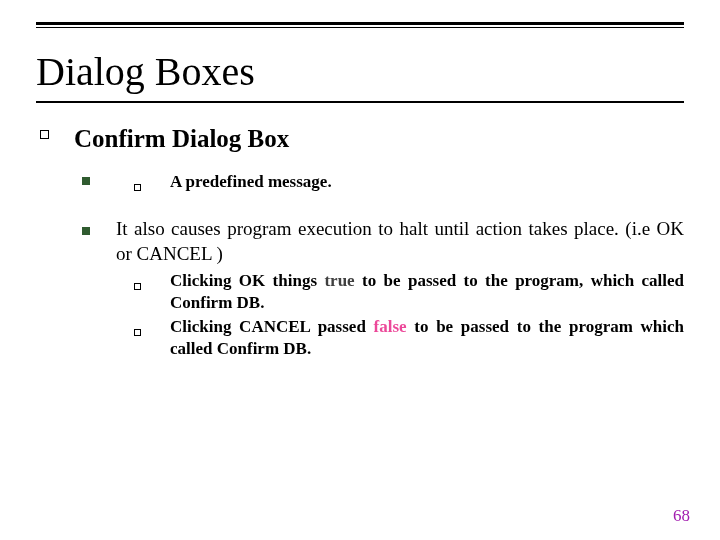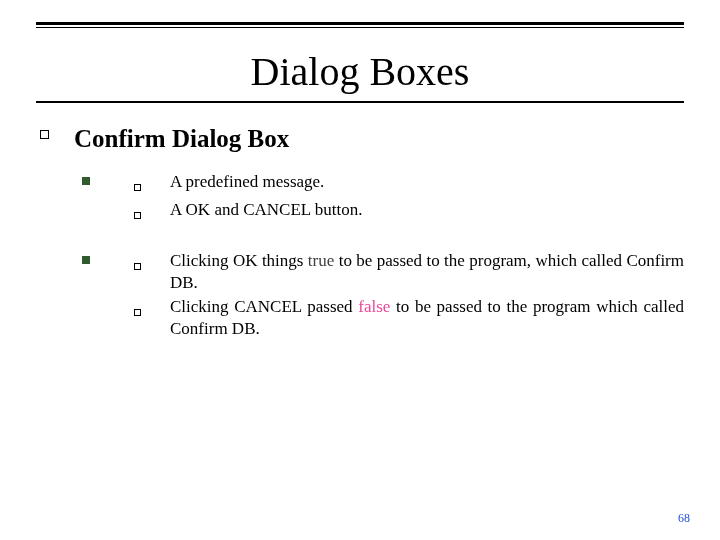--- a/index.html
+++ b/index.html
@@ -12,33 +12,32 @@
     position: relative;
     padding: 22px 36px 0 36px;
   }
   .hr-top { height: 3px; background: #000; margin-bottom: 2px; }
   .hr-thin { height: 1px; background: #000; }
   .title {
     font-size: 40px;
     font-weight: 400;
     margin-top: 20px;
     margin-bottom: 6px;
-    text-align: center;
   }
   .hr-under-title { height: 2px; background: #000; margin-bottom: 22px; }
   .lvl1 { margin-left: 4px; display: flex; }
   .lvl1 .bullet { width: 34px; flex: 0 0 34px; }
   .lvl1 .content { flex: 1; }
   .lvl1 .heading { font-size: 25px; font-weight: bold; margin-bottom: 14px; }
   .lvl2 { display: flex; margin-left: 8px; margin-bottom: 10px; }
   .lvl2 .bullet { width: 34px; flex: 0 0 34px; padding-top: 4px; }
   .lvl2 .content { flex: 1; font-size: 19px; line-height: 1.28; text-align: justify; }
   .lvl3 { display: flex; margin-left: 18px; margin-bottom: 2px; }
   .lvl3 .bullet { width: 36px; flex: 0 0 36px; padding-top: 2px; }
-  .lvl3 .content { flex: 1; font-size: 17px; line-height: 1.3; text-align: justify; }
+  .lvl3 .content { flex: 1; font-size: 17px; line-height: 1.3; text-align: justify; font-weight: bold; }
   .sq-open {
     display: inline-block;
     width: 9px; height: 9px;
     border: 1.5px solid #000;
     margin-top: 2px;
   }
   .sq-open-sm {
     display: inline-block;
     width: 7px; height: 7px;
     border: 1.3px solid #000;
@@ -49,22 +48,22 @@
     width: 8px; height: 8px;
     background: #2f5b2f;
     margin-top: 2px;
   }
   .true { color: #404040; }
   .false { color: #ec4899; }
   .page-num {
     position: absolute;
     bottom: 14px;
     right: 30px;
-    font-size: 12px;
-    color: #1d4ed8;
+    font-size: 17px;
+    color: #a21caf;
     margin-top: 30px;
   }
   .sub-block { margin-top: 4px; margin-bottom: 10px; }
 </style>
 </head>
 <body>
 
 <div class="hr-top"></div>
 <div class="hr-thin"></div>
 
@@ -77,31 +76,28 @@
     <div class="heading">Confirm Dialog Box</div>
 
     <div class="lvl2">
       <div class="bullet"><span class="sq-filled"></span></div>
       <div class="content">
         <div class="sub-block">
           <div class="lvl3">
             <div class="bullet"><span class="sq-open-sm"></span></div>
             <div class="content">A predefined message.</div>
           </div>
-          <div class="lvl3">
-            <div class="bullet"><span class="sq-open-sm"></span></div>
-            <div class="content">A OK and CANCEL button.</div>
-          </div>
         </div>
       </div>
     </div>
 
     <div class="lvl2">
       <div class="bullet"><span class="sq-filled"></span></div>
       <div class="content">
+        <div>It also causes program execution to halt until action takes place. (i.e OK or CANCEL )</div>
         <div class="sub-block">
           <div class="lvl3">
             <div class="bullet"><span class="sq-open-sm"></span></div>
             <div class="content"><span>Clicking OK things </span><span class="true">true</span><span> to be passed to the program, which called Confirm DB.</span></div>
           </div>
           <div class="lvl3">
             <div class="bullet"><span class="sq-open-sm"></span></div>
             <div class="content"><span>Clicking CANCEL passed </span><span class="false">false</span><span> to be passed to the program which called Confirm DB.</span></div>
           </div>
         </div>

